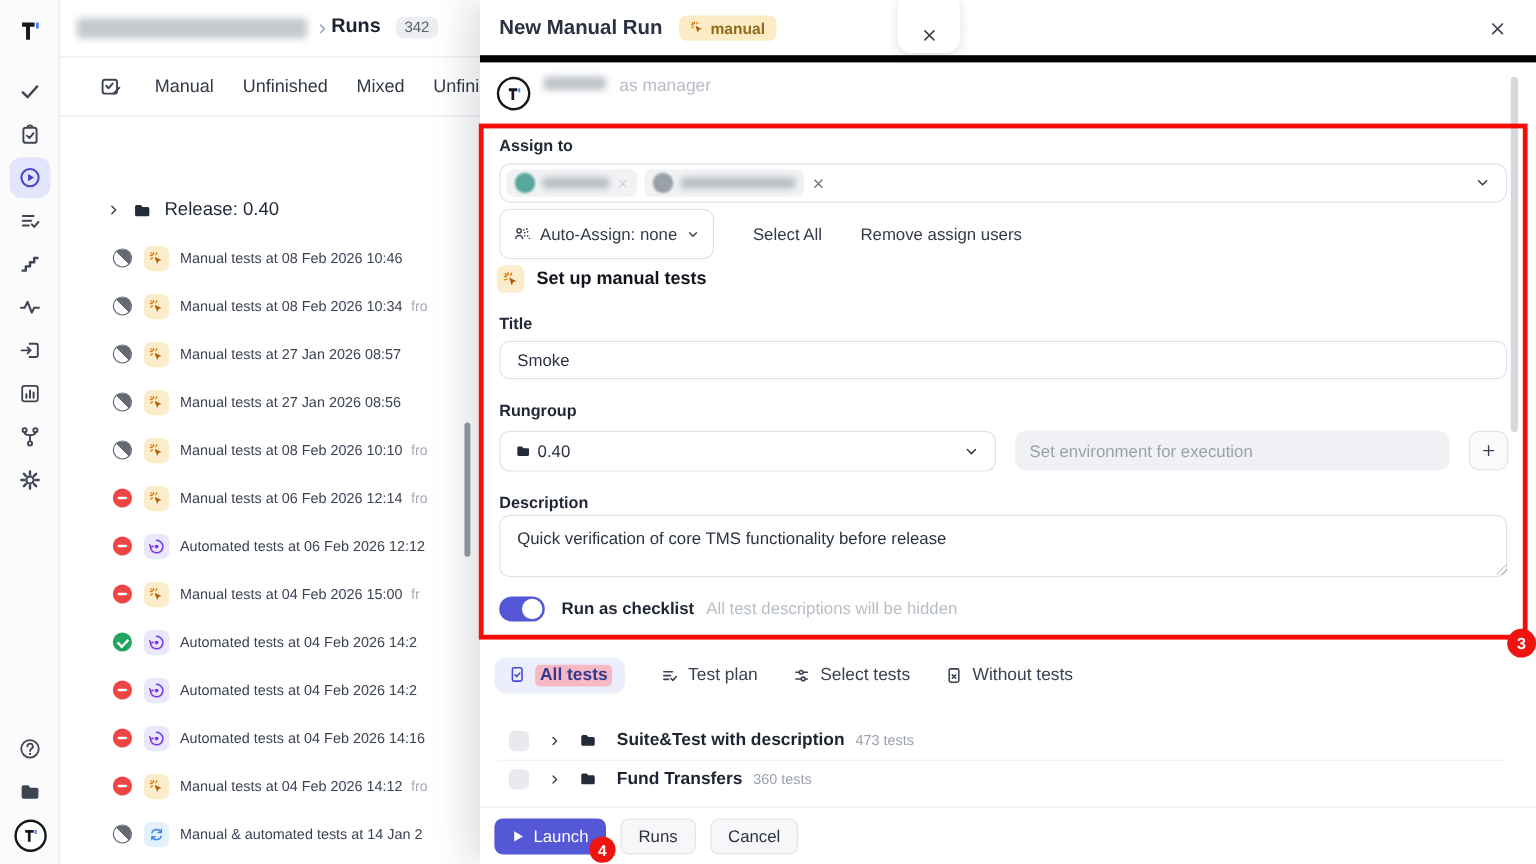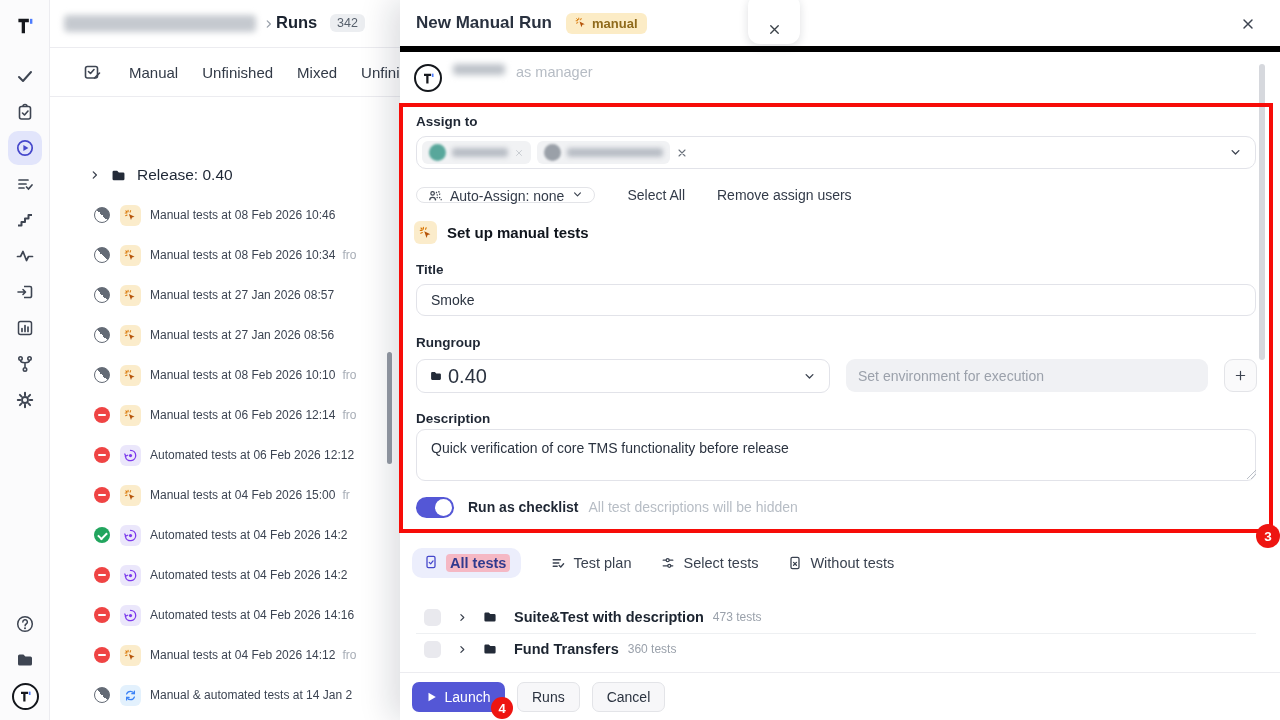--- a/index.html
+++ b/index.html
@@ -53,29 +53,29 @@
   .mgr .nm{width:52px;height:11px;background:#bcc1c8;border-radius:3px;filter:blur(3px)}
   .mgr .role{font-size:14.5px;color:#b6bcc4}
   .flabel2{position:absolute;left:16px;font-size:13.5px;font-weight:bold;color:#1f2734}
   .selectbox{position:absolute;left:16px;top:136px;width:840px;height:33px;border:1px solid #e2e3e9;border-radius:10px;display:flex;align-items:center;padding:0 12px 0 5px;gap:6px}
   .chip{height:23px;background:#f1f2f4;border-radius:6px;display:flex;align-items:center;padding:0 7px;gap:6px}
   .chip .av{width:17px;height:17px;border-radius:50%;filter:blur(1px)}
   .chip .cn{height:9px;background:#b8bdc5;border-radius:3px;filter:blur(2.5px)}
   .chip .cx{color:#9ba1ab}
   .selectbox .chevr{margin-left:auto;color:#3c4350}
   .aarow{position:absolute;left:16px;top:180px;height:30px;display:flex;align-items:center}
-  .aapill{height:16px;border:1px solid #e3e4e8;border-radius:9px;display:flex;align-items:flex-start;gap:7px;padding:0 10px;background:#fff}
+  .aapill{height:42px;border:1px solid #e3e4e8;border-radius:9px;display:flex;align-items:center;gap:7px;padding:0 10px;background:#fff}
   .aapill span{font-size:14px;color:#333b49}
   .linkbtn{font-size:14px;color:#333b49;margin-left:32px}
   .sethead{position:absolute;left:14px;top:221px;display:flex;align-items:center;gap:10px}
   .sethead .tile{margin-left:0;width:23px;height:23px}
   .sethead b{font-size:15px;color:#10151d}
   .tinput{position:absolute;left:16px;top:284px;width:840px;height:32px;border:1px solid #e2e3e9;border-radius:9px;font-size:14px;color:#2b3340;padding:0 14px;font-family:"Liberation Sans",sans-serif}
   .rgrow{position:absolute;left:0;top:359px;width:100%;height:34px}
-  .rgsel{position:absolute;left:16px;top:0;width:414px;height:33px;border:1px solid #e2e3e9;border-radius:9px;display:flex;align-items:center;padding:16px 12px;gap:5px;font-size:20px;color:#2b3340}
+  .rgsel{position:absolute;left:16px;top:0;width:414px;height:33px;border:1px solid #e2e3e9;border-radius:9px;display:flex;align-items:center;padding:16px 12px;gap:5px;font-size:14px;color:#2b3340}
   .rgsel .chevr{margin-left:auto;color:#3c4350}
   .envin{position:absolute;left:446px;top:0;width:362px;height:33px;background:#f0f1f4;border:none;border-radius:9px;font-size:14px;padding:0 12px;color:#4a515c;font-family:"Liberation Sans",sans-serif}
   .envin::placeholder{color:#9ba1ab}
   .plusbtn{position:absolute;left:824px;top:0;width:33px;height:33px;border:1px solid #e3e4e8;border-radius:9px;background:#fafafb;display:flex;align-items:center;justify-content:center;color:#3c4350}
   .dtext{position:absolute;left:16px;top:429px;width:840px;height:52px;border:1px solid #e2e3e9;border-radius:9px;font-size:14px;color:#2b3340;padding:9px 14px;resize:none;font-family:"Liberation Sans",sans-serif;line-height:1.3}
   .rhandle{position:absolute;left:847px;top:470px;width:9px;height:9px;background:
      linear-gradient(135deg,transparent 45%,#b9bec6 45%,#b9bec6 52%,transparent 52%,transparent 70%,#b9bec6 70%,#b9bec6 77%,transparent 77%)}
   .tgrow{position:absolute;left:16px;top:495px;height:24px;display:flex;align-items:center;gap:14px}
   .toggle{width:38px;height:21px;border-radius:11px;background:#5457d6;position:relative}
   .toggle::after{content:"";position:absolute;right:2px;top:2px;width:17px;height:17px;border-radius:50%;background:#fff}

